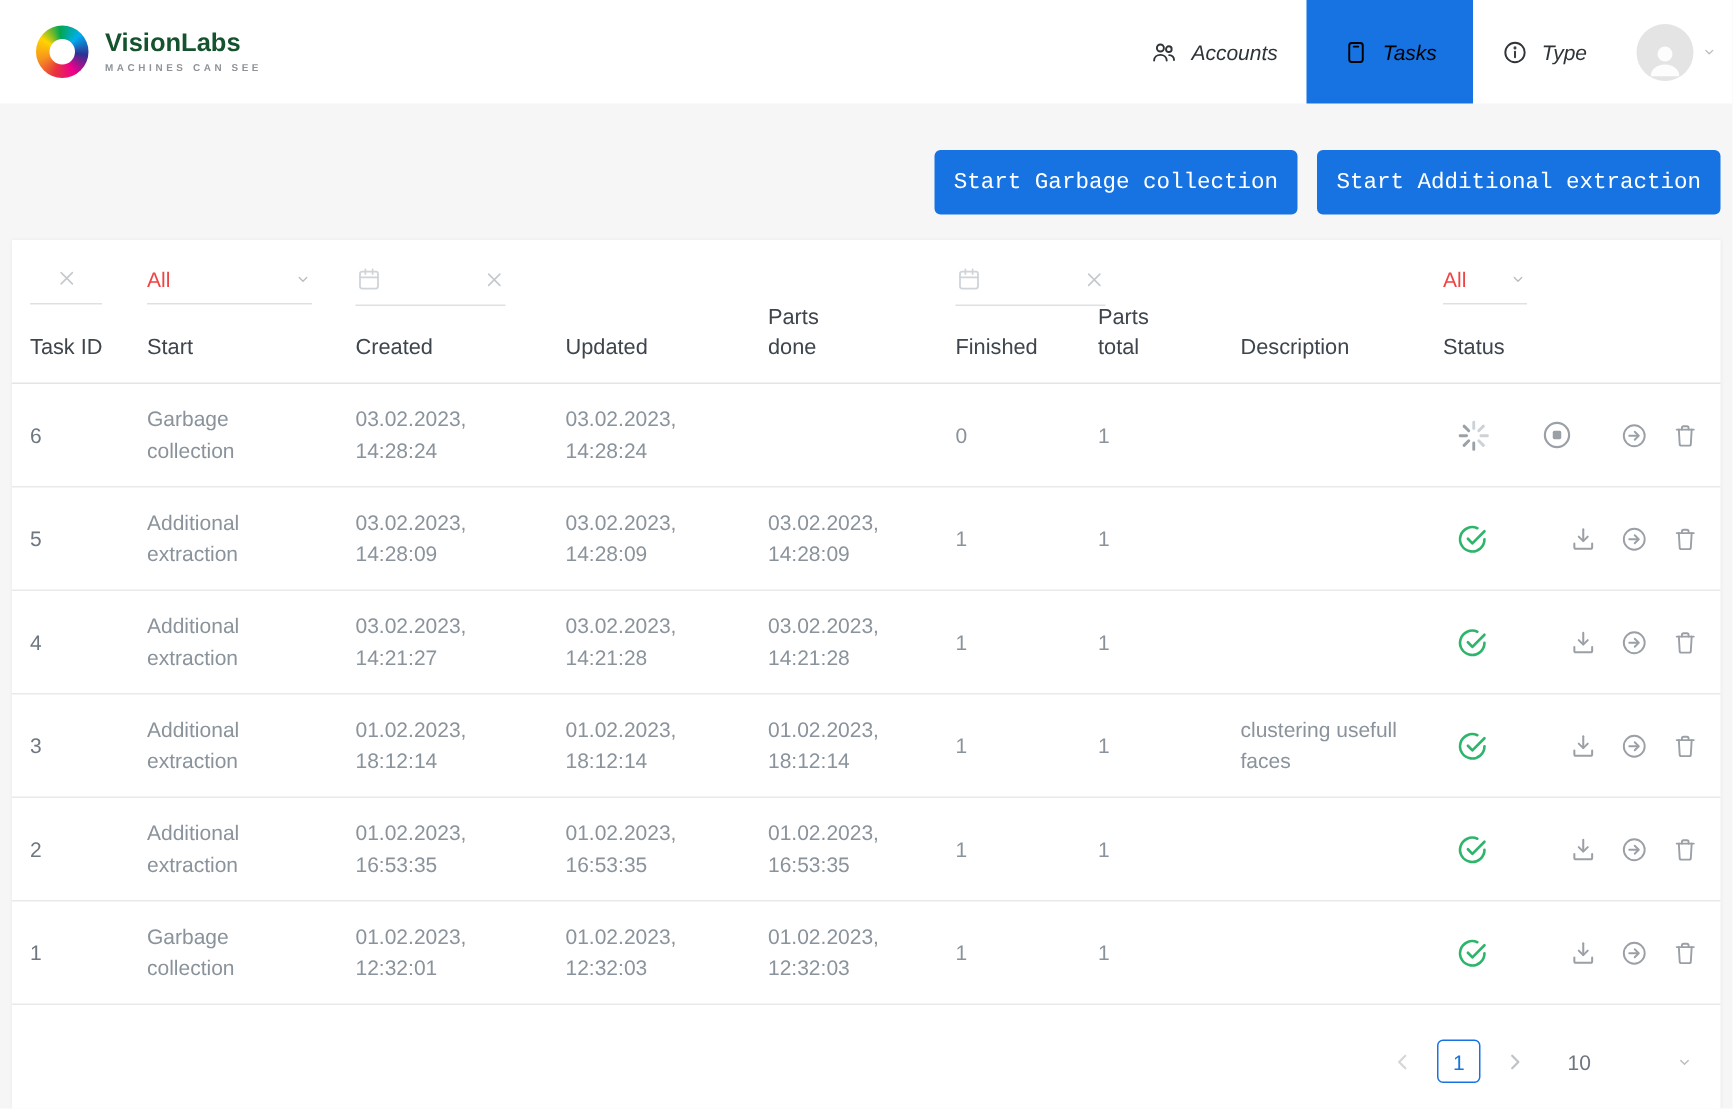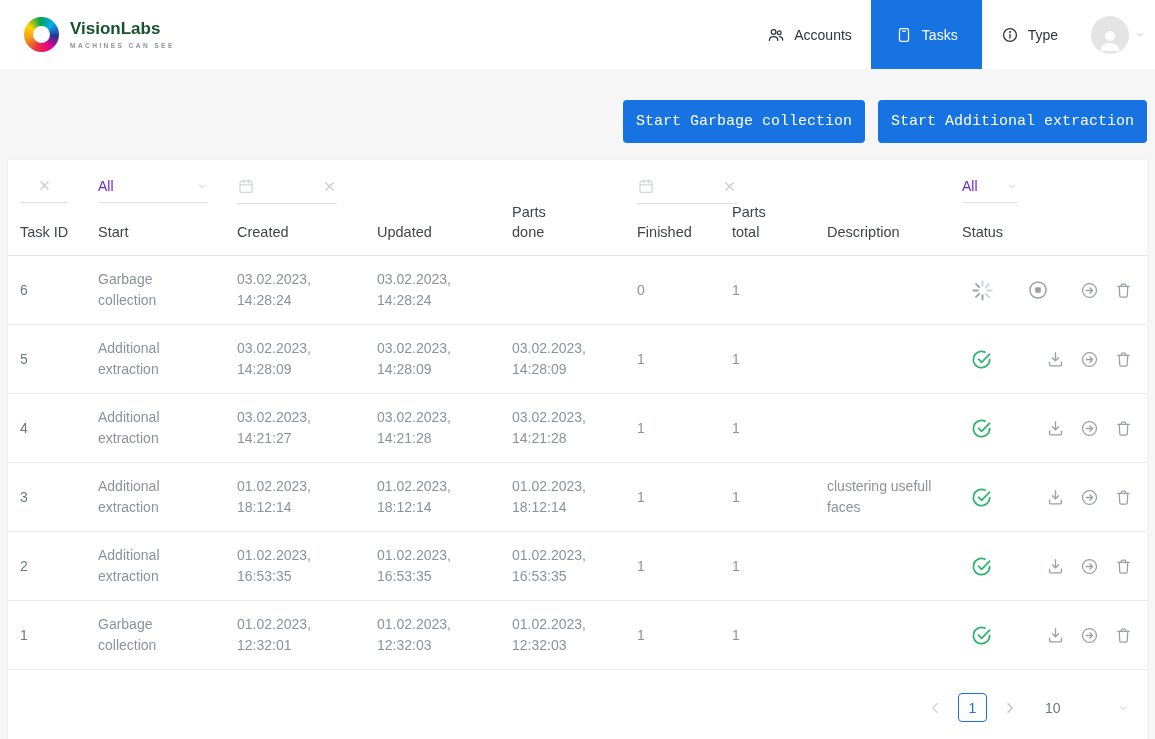--- a/index.html
+++ b/index.html
@@ -24,25 +24,25 @@
   .navbar{
     height:69px;background:#fff;display:flex;align-items:center;
     justify-content:space-between;padding-left:24px;
   }
   .brand{display:flex;align-items:center;gap:11px;}
   .logo{width:35px;height:35px;border-radius:50%;position:relative;flex:0 0 auto;
     background:conic-gradient(from 200deg,#E8343F,#F7941D,#FFD400,#00A651,#00AEEF,#2E3192,#EC008C,#E8343F);}
   .logo::after{content:"";position:absolute;inset:9px;background:#fff;border-radius:50%;}
   .brand-name{font-size:17px;font-weight:bold;color:#14532d;line-height:1.1;}
   .brand-tagline{font-size:6.6px;letter-spacing:2.4px;color:#8F9499;margin-top:3px;font-weight:bold;}
-  .nav{display:flex;align-items:center;height:100%;}
+  .nav{display:flex;align-items:center;height:100%;font-style:italic;}
   .nav-item{display:flex;align-items:center;gap:9px;height:100%;padding:0 19px;
     color:#2F3439;cursor:pointer;text-decoration:none;}
   .nav-item svg{width:18px;height:18px;}
-  .nav-item.active{background:var(--accent);color:#ffffff;padding:0 24px;}
+  .nav-item.active{background:var(--accent);color:#000000;padding:0 24px;}
   .user-menu{display:flex;align-items:center;gap:5px;margin:0 10px 0 14px;cursor:pointer;}
   .avatar{width:38px;height:38px;border-radius:50%;background:#E4E4E5;overflow:hidden;
     display:flex;align-items:flex-end;justify-content:center;}
   .avatar svg{width:30px;height:30px;}
   .user-caret{color:#B9BDC1;}
   .user-caret svg{width:11px;height:11px;}
 
   
   .actions-bar{display:flex;justify-content:flex-end;gap:13px;padding:31px 8px 17px;}
   .btn-primary{
@@ -65,21 +65,21 @@
     padding:17px 20px 14px 0;}
   .hlabel{font-size:14.5px;color:var(--text-dark);line-height:1.35;}
   .narrow .hlabel{max-width:46px;}
   .hfilter{display:flex;align-items:center;justify-content:space-between;
     border-bottom:1px solid #DEE1E3;padding-bottom:8px;min-height:26px;cursor:pointer;}
   .hfilter.no-filter{border-bottom:none;cursor:default;}
   .f-taskid{width:48px;justify-content:center;}
   .f-type{width:110px;}
   .f-date{width:100px;}
   .f-status{width:56px;}
-  .filter-text{color:#6d28d9;}
+  .filter-text{color:#ef4444;}
   .icon-x{color:#C4C9CD;}
   .icon-x svg{width:15px;height:15px;}
   .icon-cal{color:#CFD4D8;}
   .icon-cal svg{width:18px;height:18px;}
   .caret{color:#B9BDC1;}
   .caret svg{width:12px;height:12px;}
   .icon-plain{background:none;border:none;padding:0;cursor:pointer;display:flex;font-family:inherit;}
 
   
   .trow{min-height:69px;align-items:center;border-bottom:1px solid var(--border);}

